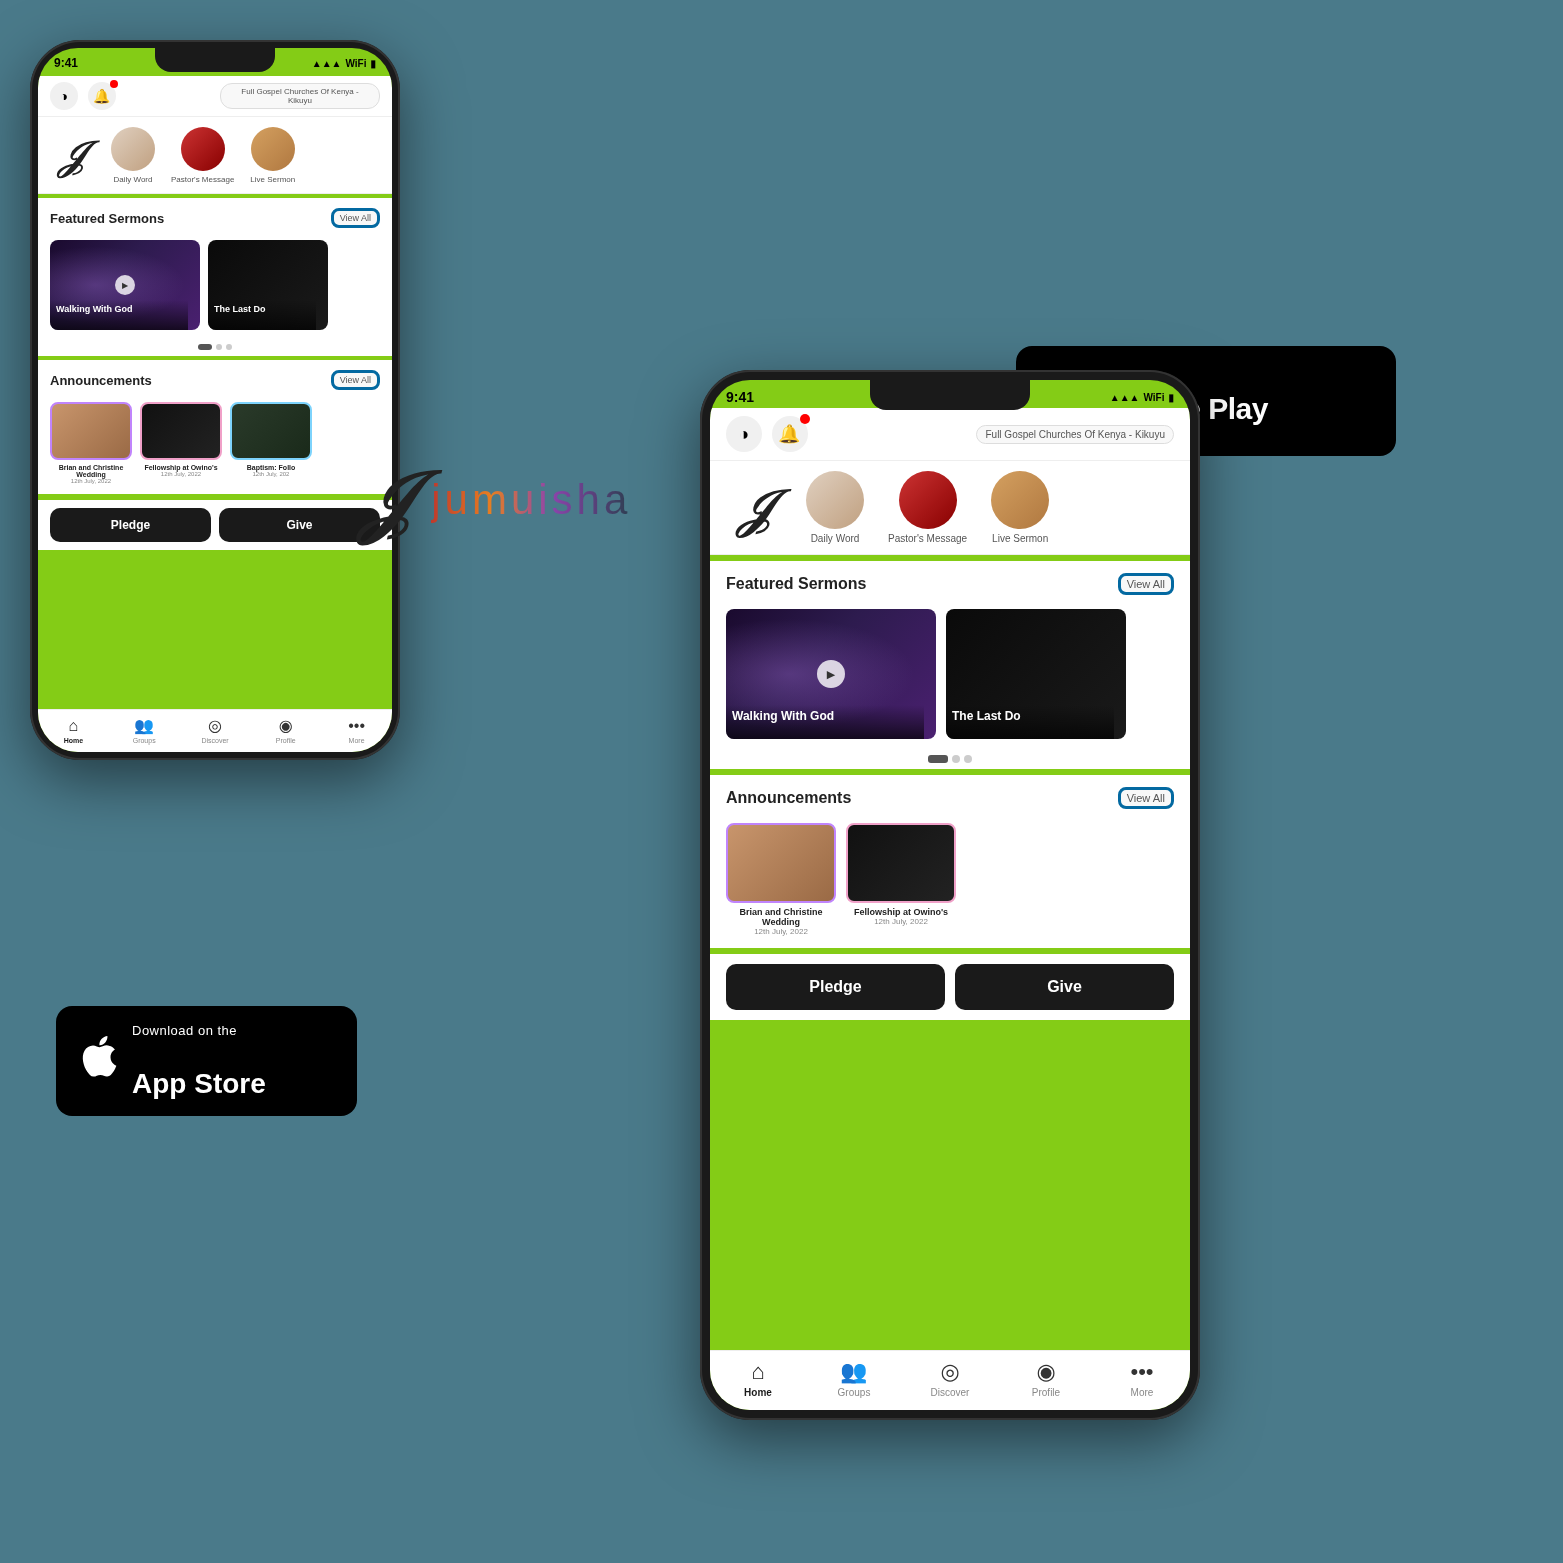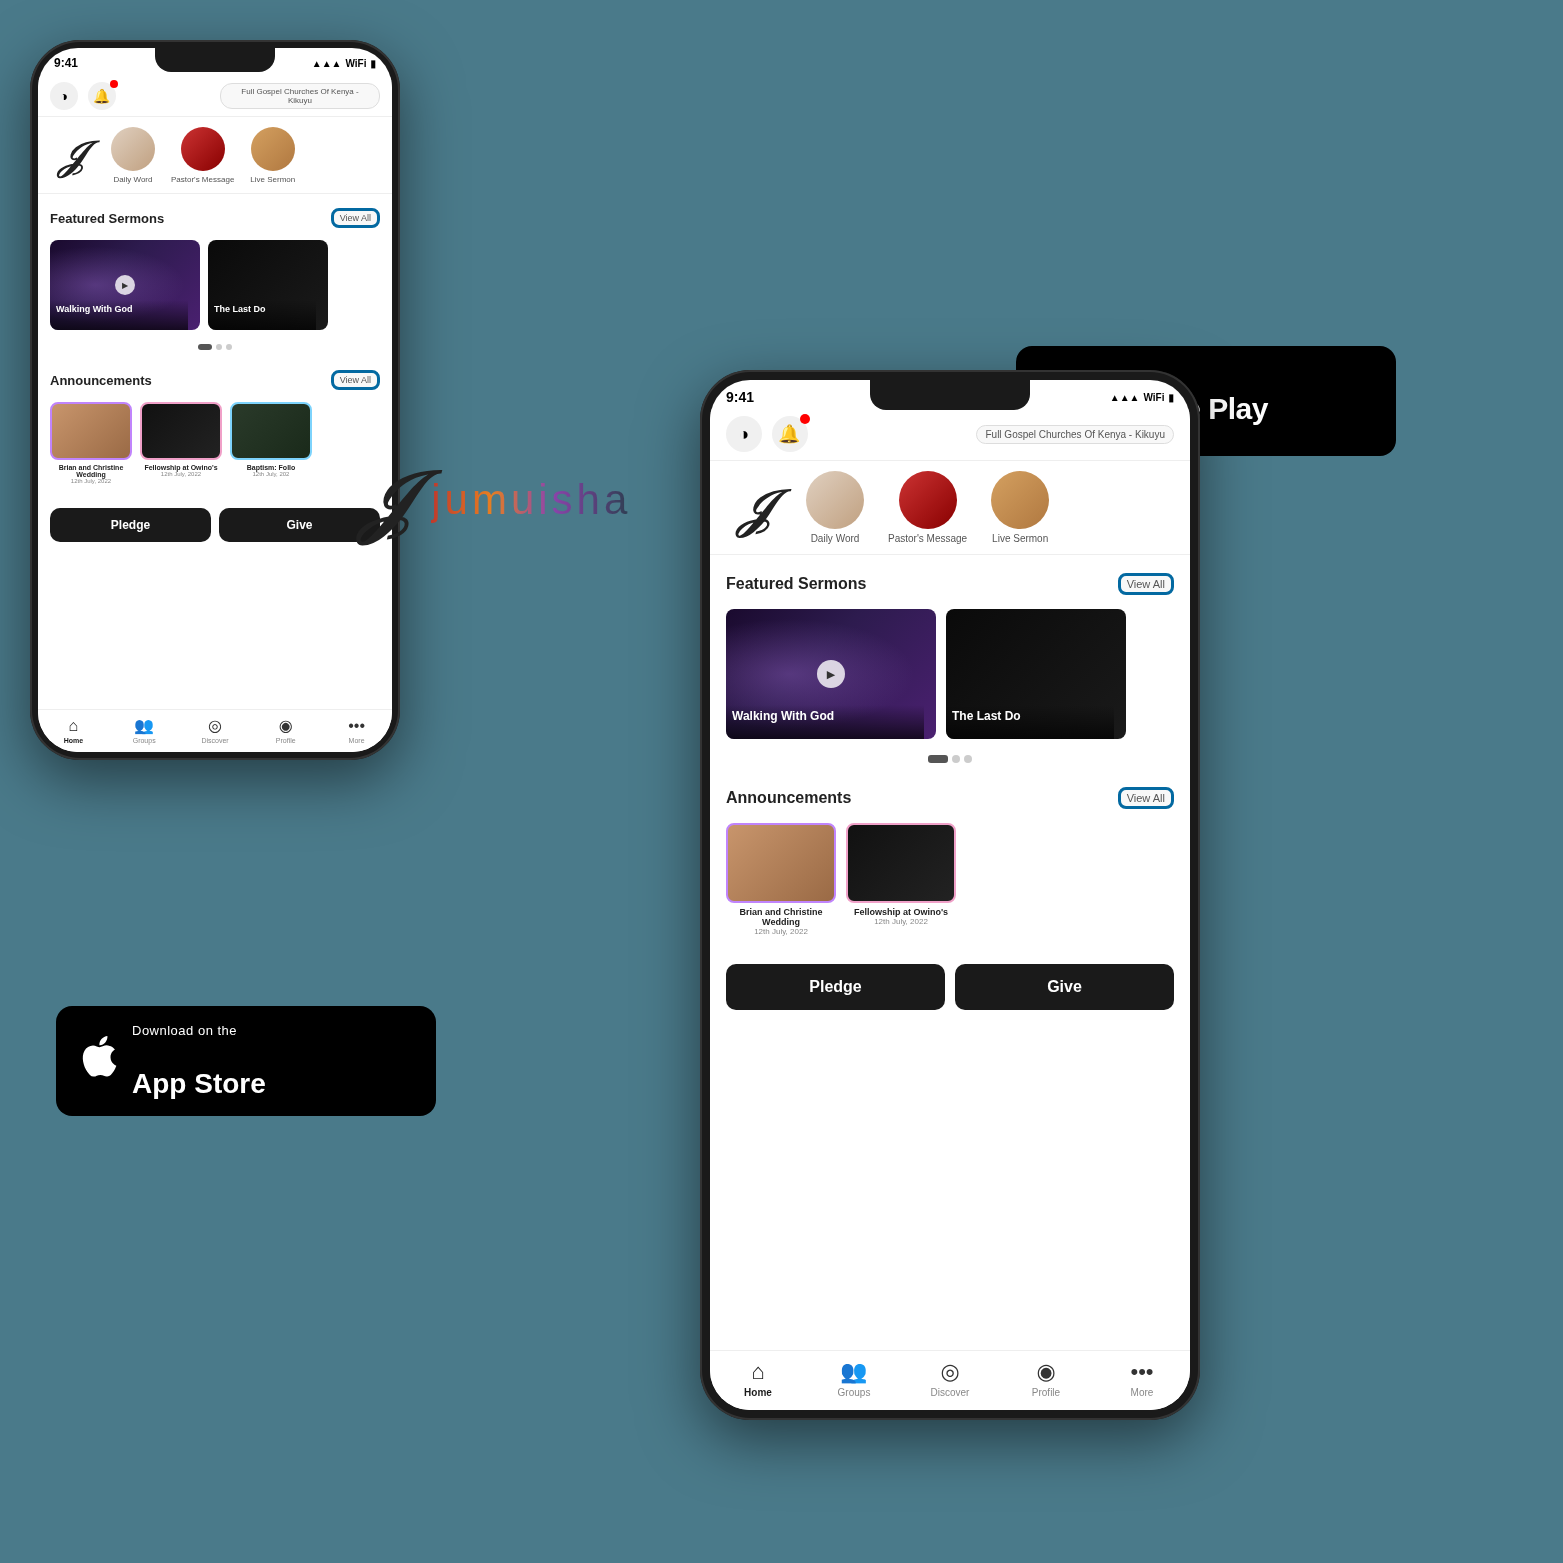--- a/index.html
+++ b/index.html
@@ -13,21 +13,21 @@
     }
 
     
     .phone-frame {
       position: absolute;
       background: #1a1a1a;
       border-radius: 50px;
       box-shadow: 0 20px 60px rgba(0,0,0,0.5), inset 0 0 0 2px #333;
     }
     .phone-screen {
-      background: #ffffff;
+      background: #84cc16;
       border-radius: 40px;
       overflow: hidden;
       position: relative;
     }
     .phone-notch {
       position: absolute;
       top: 0;
       left: 50%;
       transform: translateX(-50%);
       width: 120px;
@@ -268,21 +268,21 @@
       cursor: pointer;
     }
     .gp-text { color: #fff; }
     .gp-get-it { font-size: 13px; letter-spacing: 1px; }
     .gp-name { font-size: 30px; font-weight: 700; letter-spacing: -0.5px; }
 
     .app-store-badge {
       position: absolute;
       top: 1006px;
       left: 56px;
-      width: 380px;
+      width: 301px;
       height: 110px;
       background: #000;
       border-radius: 16px;
       display: flex;
       align-items: center;
       gap: 12px;
       padding: 12px 20px;
       cursor: pointer;
     }
     .apple-icon { font-size: 44px; color: #fff; flex-shrink: 0; }

